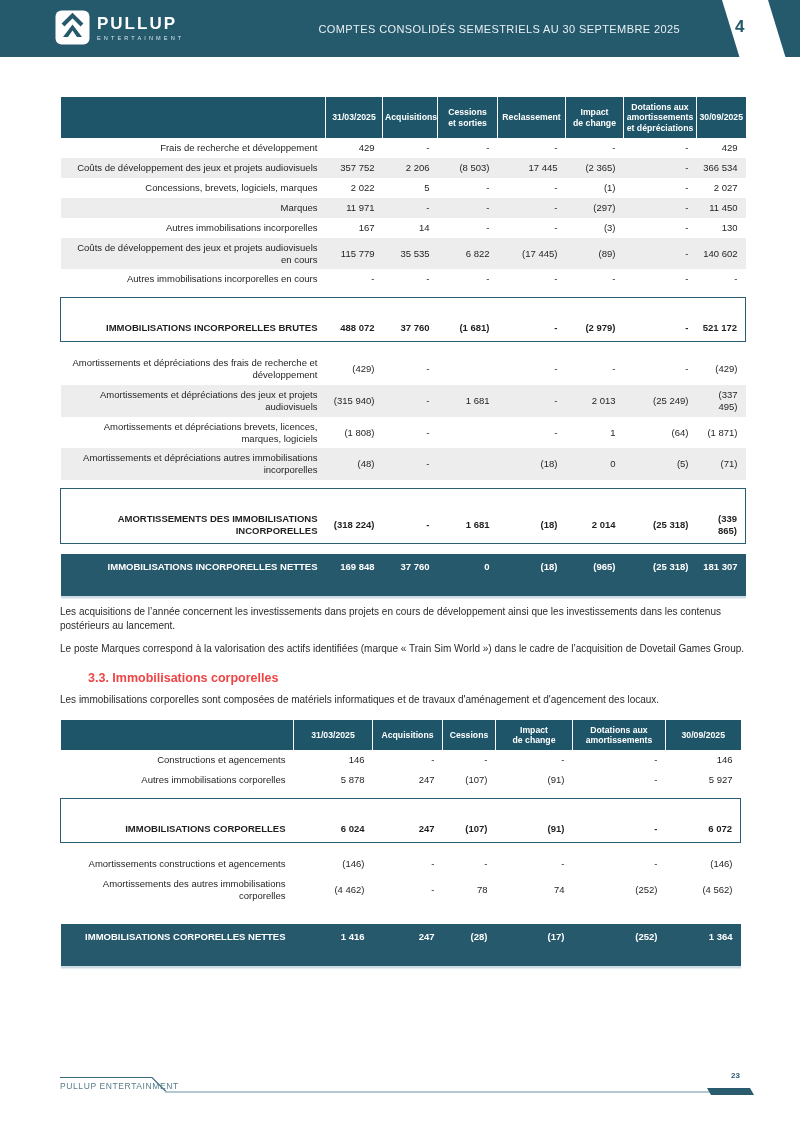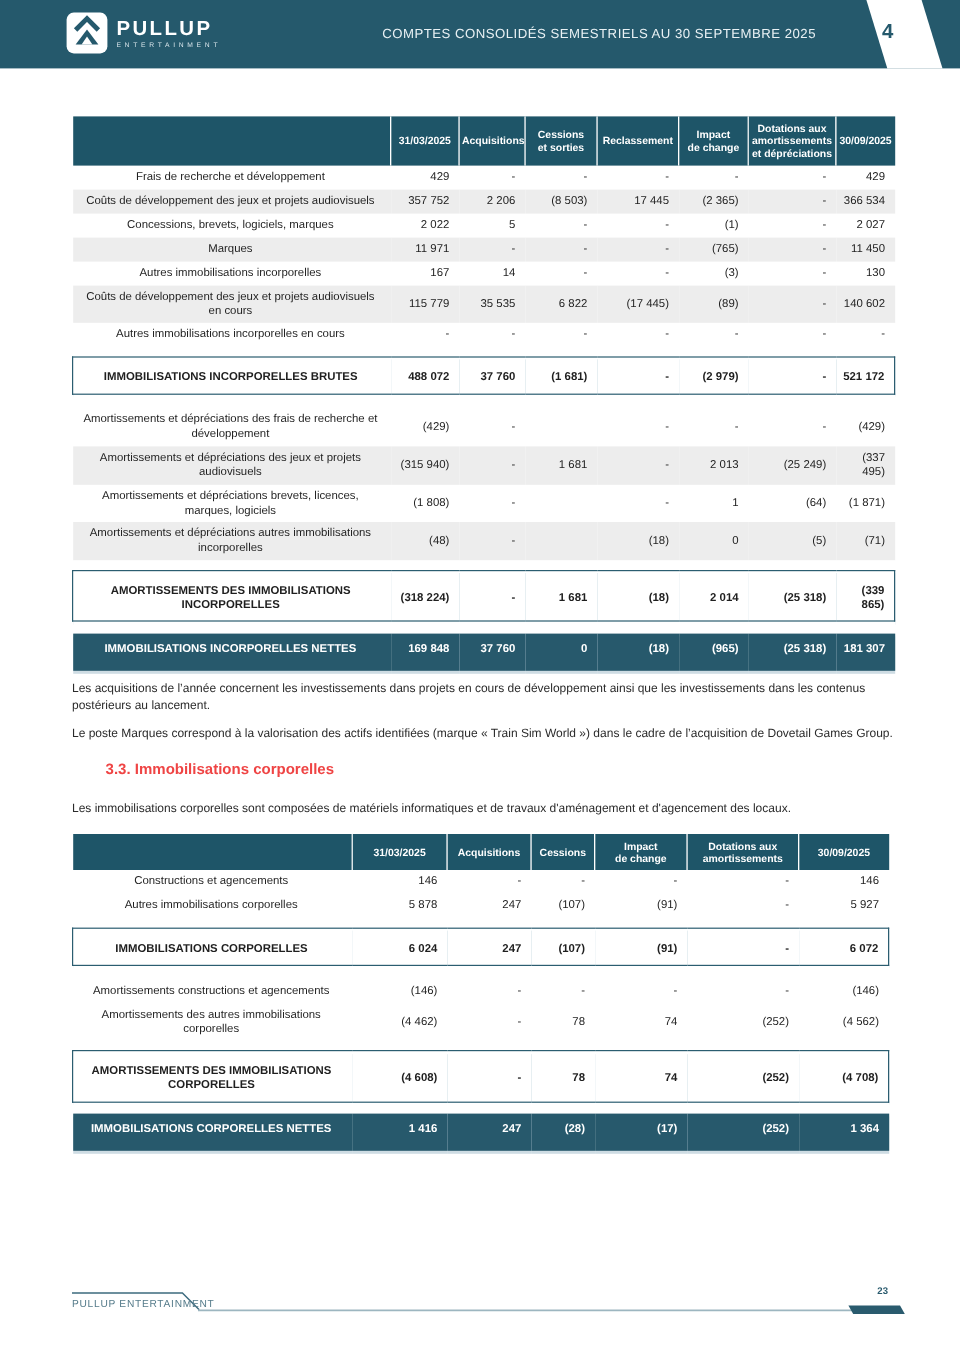--- a/index.html
+++ b/index.html
@@ -32,33 +32,33 @@
   table { border-collapse:collapse; table-layout:fixed; font-size:9.5px; color:#1f1f1f; }
   #table1 { width:685px; }
   #table2 { width:680px; margin-top:12px; }
   th {
     background:#1e5568; color:#ffffff; font-weight:700; font-size:8.7px;
     line-height:1.2; padding:5px 2px; text-align:center; vertical-align:middle;
     white-space:pre-line;
   }
   th + th { border-left:1px solid #ffffff; }
   td { padding:4px 8px 4px 6px; vertical-align:middle; line-height:1.25; }
-  td.label { text-align:center; }
+  td.label { text-align:right; }
   td.num { text-align:right; }
   tr.alt td { background:#ededed;margin-left:40px; }
   tr.total td {
-    font-weight:700; padding-top:11px; padding-bottom:7px;
+    font-weight:700; padding-top:24px; padding-bottom:7px;
     border-top:1.5px solid #2b5d70; border-bottom:1.5px solid #2b5d70;
     box-shadow:0 2.5px 0 rgba(146,178,193,0.55);
   }
   tr.total td:first-child { border-left:1.5px solid #2b5d70; }
   tr.total td:last-child { border-right:1.5px solid #2b5d70; }
   tr.net td {
     background:#27596c; color:#ffffff; font-weight:700;
-    padding-top:7px; padding-bottom:12px;
+    padding-top:7px; padding-bottom:23px;
     box-shadow:0 2.5px 0 rgba(146,178,193,0.45);
   }
   tr.sp td { padding:0; background:#fff !important; }
   tr.sp.s8 td { height:8px; } tr.sp.s12 td { height:12px; } tr.sp.s10 td { height:10px; }
   .para { font-size:10px; line-height:1.42; color:#2b2b2b; margin-top:9px; }
   .h33 { margin:15px 0 5px 28px; color:#ef4444; font-size:12.5px; font-weight:700; }
   
   .ftr-svg { position:absolute; left:0; top:1058px; }
   .ftr-brand {
     position:absolute; left:60px; top:1081px; font-size:8.5px;
@@ -150,21 +150,21 @@
             <td class="num">(1)</td>
             <td class="num">-</td>
             <td class="num">2 027</td>
           </tr>
           <tr class="alt">
             <td class="label">Marques</td>
             <td class="num">11 971</td>
             <td class="num">-</td>
             <td class="num">-</td>
             <td class="num">-</td>
-            <td class="num">(765)</td>
+            <td class="num">(297)</td>
             <td class="num">-</td>
             <td class="num">11 450</td>
           </tr>
           <tr>
             <td class="label">Autres immobilisations incorporelles</td>
             <td class="num">167</td>
             <td class="num">14</td>
             <td class="num">-</td>
             <td class="num">-</td>
             <td class="num">(3)</td>
@@ -273,21 +273,21 @@
             <td class="num">(25 318)</td>
             <td class="num">181 307</td>
           </tr>
         </tbody>
       </table>
 
     <p class="para">Les acquisitions de l’année concernent les investissements dans projets en cours de développement ainsi que les investissements dans les contenus postérieurs au lancement.</p>
     <p class="para">Le poste Marques correspond à la valorisation des actifs identifiées (marque « Train Sim World ») dans le cadre de l’acquisition de Dovetail Games Group.</p>
 
     <h3 class="h33">3.3. Immobilisations corporelles</h3>
-    <p class="para" style="margin-top:20px">Les immobilisations corporelles sont composées de matériels informatiques et de travaux d'aménagement et d'agencement des locaux.</p>
+    <p class="para" style="margin-top:8px">Les immobilisations corporelles sont composées de matériels informatiques et de travaux d'aménagement et d'agencement des locaux.</p>
 
     <table id="table2">
         <colgroup>
           <col style="width: 233px;">
           <col style="width: 79px;">
           <col style="width: 70px;">
           <col style="width: 53px;">
           <col style="width: 77px;">
           <col style="width: 93px;">
           <col style="width: 75px;">
@@ -353,29 +353,20 @@
             <td class="num">(4 462)</td>
             <td class="num">-</td>
             <td class="num">78</td>
             <td class="num">74</td>
             <td class="num">(252)</td>
             <td class="num">(4 562)</td>
           </tr>
           <tr class="sp s8">
             <td colspan="7"></td>
           </tr>
-          <tr class="total">
-            <td class="label">AMORTISSEMENTS DES IMMOBILISATIONS CORPORELLES</td>
-            <td class="num">(4 608)</td>
-            <td class="num">-</td>
-            <td class="num">78</td>
-            <td class="num">74</td>
-            <td class="num">(252)</td>
-            <td class="num">(4 708)</td>
-          </tr>
           <tr class="sp s10">
             <td colspan="7"></td>
           </tr>
           <tr class="net">
             <td class="label">IMMOBILISATIONS CORPORELLES NETTES</td>
             <td class="num">1 416</td>
             <td class="num">247</td>
             <td class="num">(28)</td>
             <td class="num">(17)</td>
             <td class="num">(252)</td>

